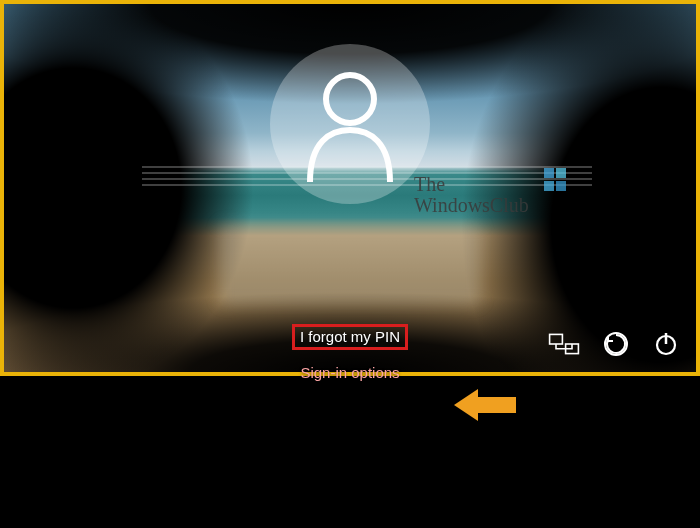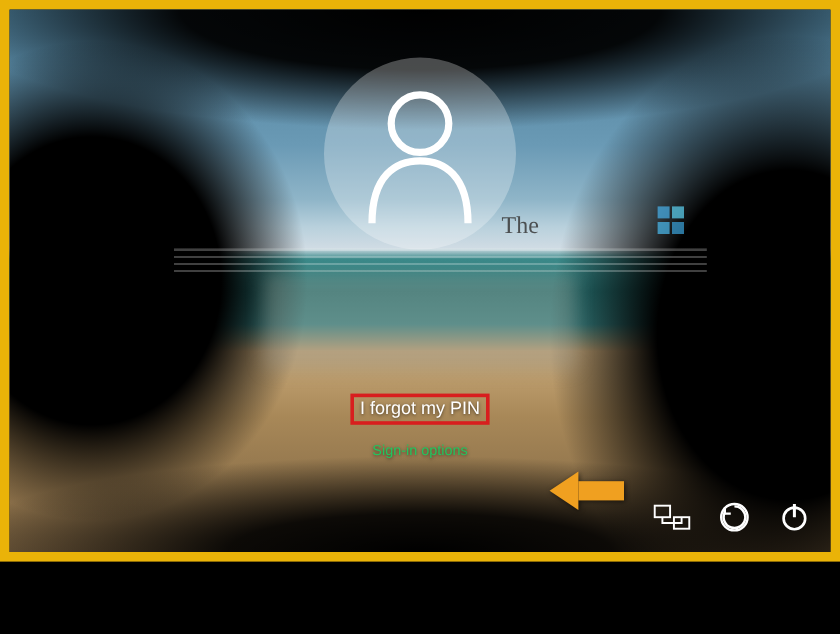--- a/index.html
+++ b/index.html
@@ -1,22 +1,22 @@
 <!DOCTYPE html>
 <html><head>
   <meta charset="utf-8">
   <style>
     * { box-sizing: border-box; margin: 0; padding: 0; }
     html, body { width: 700px; height: 528px; overflow: hidden; font-family: 'Segoe UI', Tahoma, sans-serif; }
     body { position: relative; background: #000; }
 
     
     .frame {
-      position: absolute; left: 0; top: 0; width: 700px; height: 468px;
-      border: 8px solid #eab308;
+      position: absolute; left: 0; top: 0; width: 700px; height: 376px;
+      border: 4px solid #eab308;
       background: #000;
     }
 
     
     .bg {
       position: absolute; inset: 0;
       background:
         radial-gradient(ellipse 180px 200px at 10% 50%, rgba(0,0,0,1) 0%, rgba(0,0,0,1) 60%, transparent 100%),
         radial-gradient(ellipse 200px 250px at 95% 60%, rgba(0,0,0,1) 0%, rgba(0,0,0,1) 55%, transparent 100%),
         radial-gradient(ellipse 400px 100px at 50% 0%, rgba(0,0,0,1) 0%, rgba(0,0,0,0.95) 50%, transparent 100%),
@@ -68,21 +68,21 @@
     }
     .pin-field::placeholder { color: rgba(255,255,255,0.75); }
 
     .forgot-wrap { position: relative; padding: 4px 8px; margin-bottom: 14px; }
     .forgot { font-size: 15px; color:#fff; cursor: pointer; }
     .highlight-box {
       position: absolute; inset: 0;
       border: 3px solid #d81e1e; pointer-events: none;
     }
 
-    .signin-options { font-size: 12px; color:#22c55e; cursor: pointer; }
+    .signin-options { font-size: 15px; color:#fca5a5; cursor: pointer; }
 
     
     .arrow {
       position: absolute; left: 450px; top: 385px;
       display:flex; align-items:center;
       filter: drop-shadow(1px 1px 2px rgba(0,0,0,0.6));
     }
     .arrow-head {
       width: 0; height: 0;
       border-top: 16px solid transparent;
@@ -118,20 +118,21 @@
   </style>
 </head>
 <body>
 
 <div class="frame">
   <div class="bg"></div>
   <div class="waves"></div>
 
   <div class="watermark">
     <span>The</span><br>
+    <span>WindowsClub</span>
     <div class="wm-logo">
       <span></span>
         <span></span>
         <span></span>
         <span></span>
     </div>
   </div>
 
   <div class="login">
     <div class="avatar">

